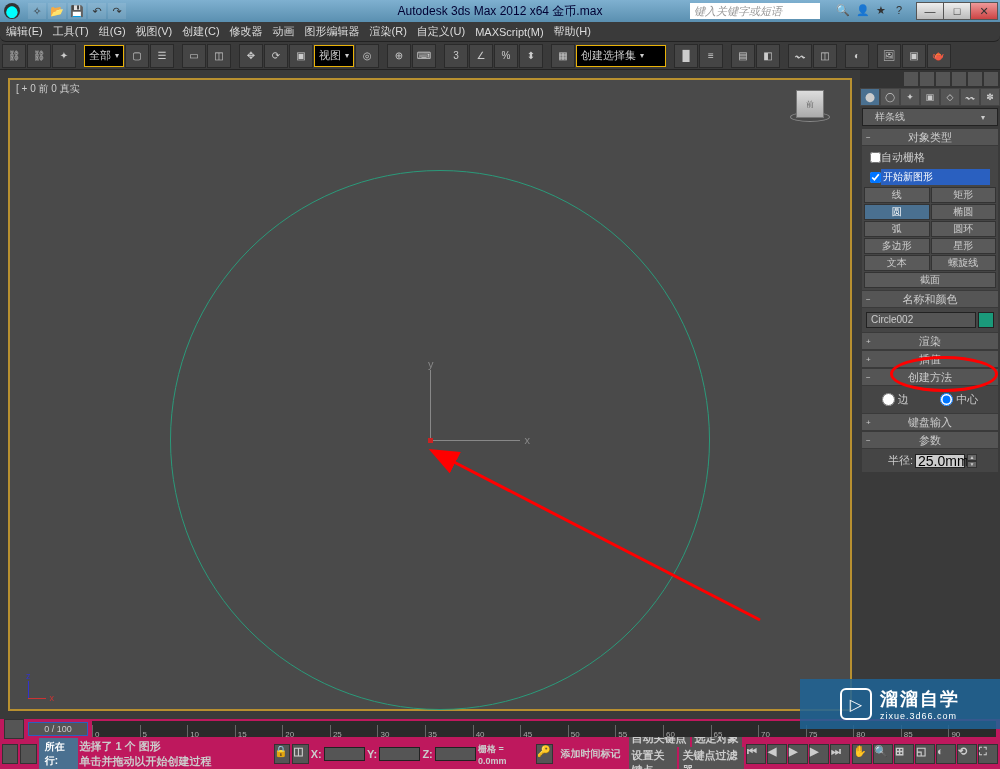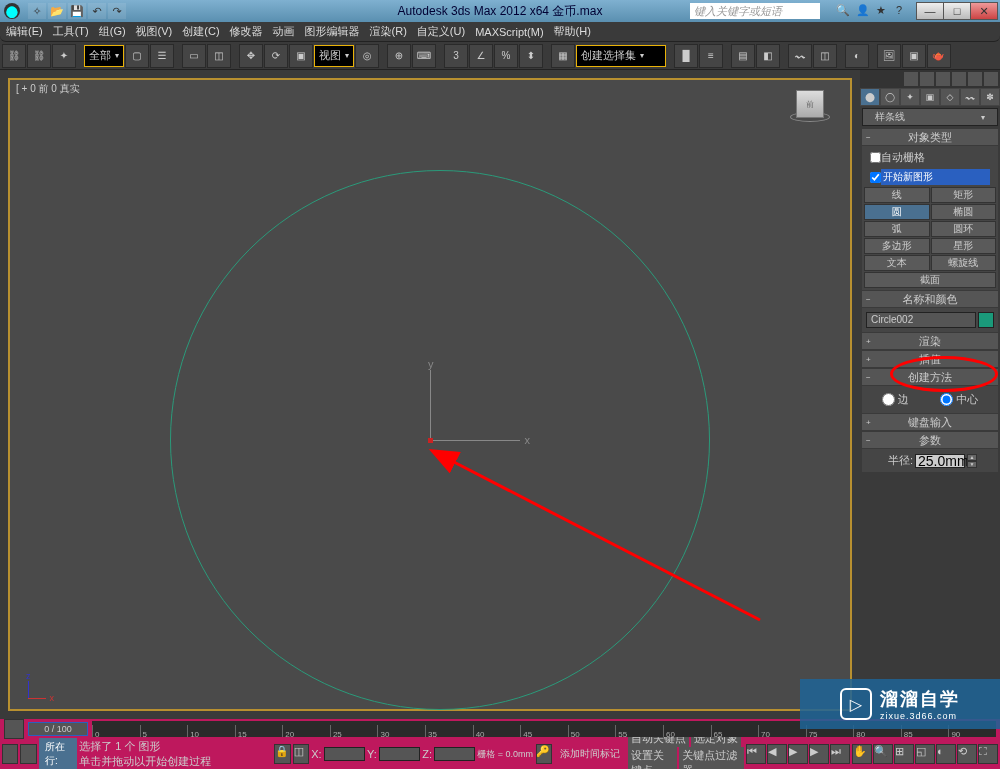--- a/index.html
+++ b/index.html
@@ -95,21 +95,21 @@
     
     
     .bottom { height: 50px; background: #be185d; display: flex; flex-direction: column; justify-content: center; }
     .timeline { height: 20px; display: flex; align-items: center; padding: 0 4px; gap: 4px; }
     .time-marker { width: 60px; height: 14px; background: #555; border: 1px solid #2a60c0; color: #ccc; text-align: center; font-size:9px; line-height:12px; }
     .time-ruler { flex: 1; height: 16px; background: #2a2a2a; position: relative; display:flex; align-items:flex-end; }
     .time-ruler .tick { flex:1; border-left: 1px solid #666; height: 8px; position:relative; }
     .time-ruler .tick.major { height: 12px; }
     .time-ruler .tick.major::after { content: attr(data-val); position: absolute; bottom: -2px; left: 2px; font-size: 8px; color: #aaa; }
     
-    .statusbar { height: 30px; display: flex; align-items: center; gap: 2px; padding: 0 2px; }
+    .statusbar { height: 30px; display: flex; align-items: center; gap: 2px; padding: 0 2px; font-weight: bold; }
     .sb-btn { width: 20px; height: 20px; background: #555; border: 1px solid #333; }
     .sb-label { background: #4a7090; color: #fff; padding: 2px 6px; font-size:10px; }
     .sb-text { flex: 0 0 auto; padding: 0 6px; font-size:10px; color:#ccc; }
     .sb-text-area { width: 240px; height: 28px; display:flex; flex-direction:column; justify-content:center; font-size:10px; color:#ccc; }
     .sb-coord { width: 50px; height: 14px; background: #555; border: 1px solid #222; font-size:9px; padding:0 2px; }
     .sb-grid { width: 70px; font-size:9px; }
     .sb-playback { display: flex; gap: 1px; }
     .sb-nav { display: flex; gap: 1px; margin-left: auto; }
     
     .watermark { position: absolute; bottom: 40px; right: 0; width: 200px; height: 50px; background: rgba(30,100,150,0.85); display: flex; align-items: center; justify-content: center; gap: 8px; }

